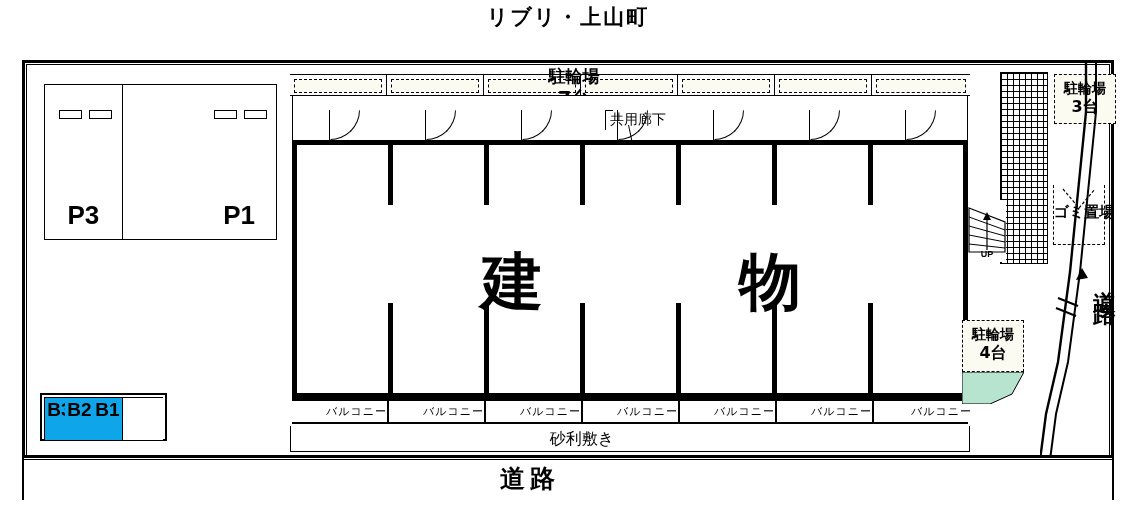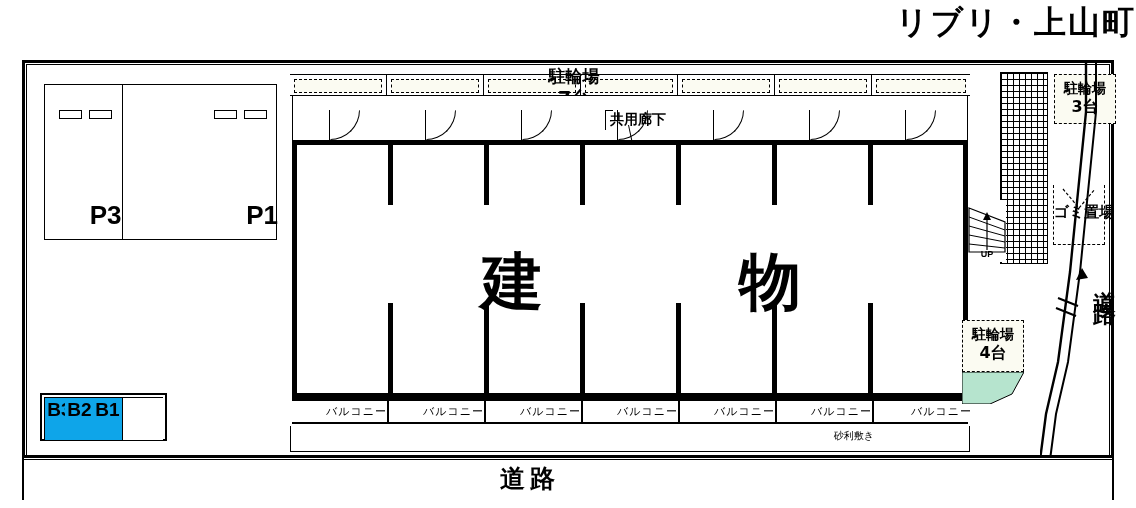--- a/index.html
+++ b/index.html
@@ -16,22 +16,22 @@
     height: 508px;
     background: #ffffff;
     overflow: hidden;
   }
   
   #title {
     position: absolute;
     left: 0;
     top: 6px;
     width: 1136px;
-    text-align: right;
-    font-size: 32px;
+    text-align: center;
+    font-size: 21px;
     font-weight: bold;
     letter-spacing: 2px;
     color: #000;
     font-family: "DejaVu Sans", sans-serif;
   }
   
   .abs { position: absolute; box-sizing: border-box; }
   .lbl {
     position: absolute;
     font-family: "DejaVu Sans", sans-serif;
@@ -81,21 +81,21 @@
     background: #fff;
   }
   .park-cell {
     position: absolute; top: 0; height: 100%;
     border-right: 1.5px solid #000;
     box-sizing: border-box;
   }
   .park-cell.last { border-right: none; }
   .park-label {
     position: absolute; bottom: 8px; left: 0; width: 100%;
-    text-align: right; font-size: 26px; font-weight: bold;
+    text-align: center; font-size: 26px; font-weight: bold;
     font-family: "Liberation Sans", sans-serif;
   }
   .park-dash {
     position: absolute; top: 25px; width: 21px; height: 7px;
     border: 1.5px solid #000; background: #fff;
   }
 
   
   #bike-b-outer {
     left: 40px; top: 393px; width: 127px; height: 48px;
@@ -165,21 +165,21 @@
   }
   .door-arc::after {
     content: ""; position: absolute; left: 0; top: 0;
     width: 30px; height: 30px;
     border: 1.6px solid #000;
     border-top-color: transparent; border-left-color: transparent;
     border-radius: 0 0 30px 0;
     box-sizing: border-box;
   }
   #corridor-label {
-    left: 610px; top: 112px; font-size: 14px; font-weight: bold;
+    left: 610px; top: 112px; font-size: 14px; font-weight: normal;
   }
   #corridor-bracket {
     left: 605px; top: 110px; width: 8px; height: 20px;
     border-left: 1.2px solid #000; border-top: 1.2px solid #000;
   }
   #corridor-leader {
     left: 628px; top: 125px; width: 1px; height: 16px;
     background: #000; transform: rotate(-12deg); transform-origin: top;
   }
 
@@ -199,22 +199,21 @@
     letter-spacing: 1px;
   }
 
   
   #gravel-area {
     left: 290px; top: 426px; width: 680px; height: 26px;
     border: 1.2px solid #000; border-top: none; background: #fff;
   }
   #gravel-label {
     left: 290px; top: 431px; width: 584px;
-    font-size: 10px;
-    text-align: right;
+    font-size: 16px;
   }
 
   
   #hatch-area {
     left: 1000px; top: 72px; width: 48px; height: 192px;
     background-color: #fff;
     background-image:
       linear-gradient(to right, #000 1px, transparent 1px),
       linear-gradient(to bottom, #000 1px, transparent 1px);
     background-size: 6px 6px;

